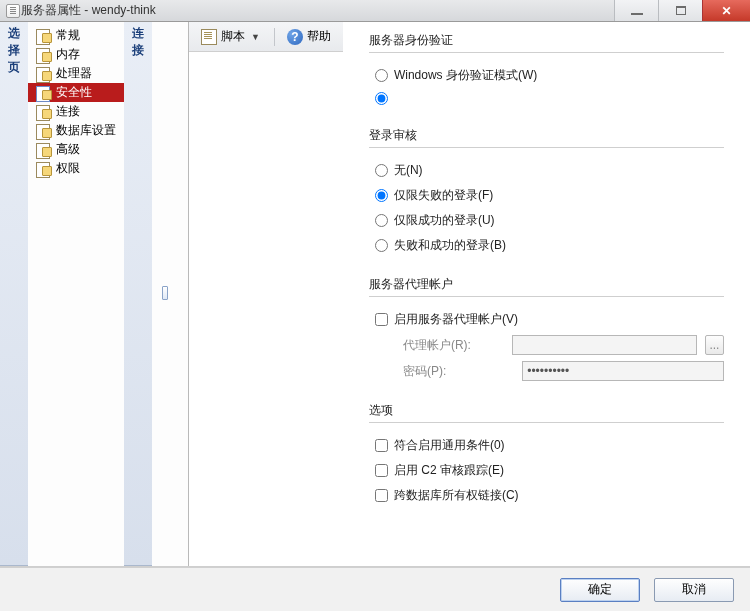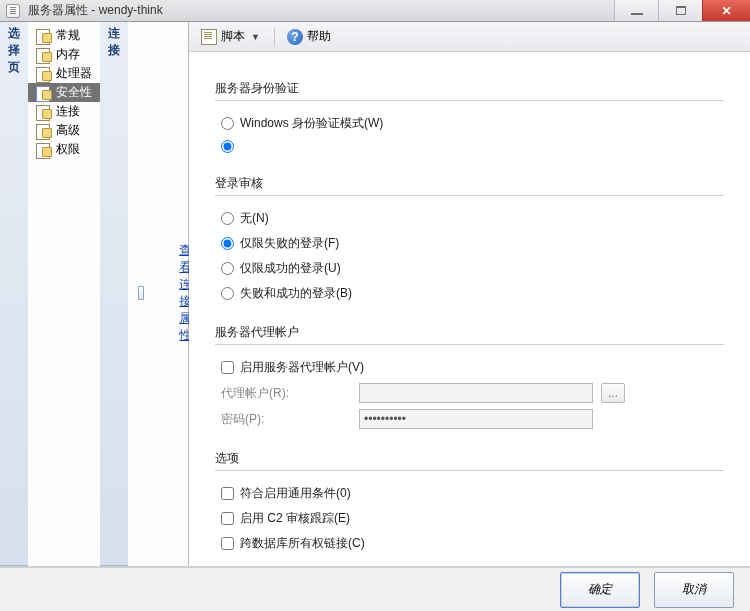--- a/index.html
+++ b/index.html
@@ -20,21 +20,21 @@
     align-items: stretch;
     height: 22px;
     background: linear-gradient(#e8e9eb, #d6d8db);
     border-bottom: 1px solid #9a9a9a;
   }
   .titlebar {
     flex: 1;
     display: flex;
     align-items: center;
     padding: 0 6px;
-    gap: 8px;
+    gap: 1px;
     overflow: hidden;
   }
   .titlebar .icon {
     width: 14px; height: 14px;
     background: linear-gradient(#fff,#eee);
     border: 1px solid #999;
     border-radius: 2px;
     position: relative;
   }
   .titlebar .icon::after {
@@ -86,21 +86,21 @@
     padding: 4px 0;
   }
   .tree-item {
     display:flex; align-items:center;
     padding: 1px 8px;
     gap: 4px;
     cursor: pointer;
     white-space: nowrap;
     text-align: right;
   }
-  .tree-item.selected { background:#737373; color:#fff; }
+  .tree-item.selected { background:#b91c1c; color:#fff; }
   .pg-icon {
     width:16px; height:14px;
     display:inline-block;
     position:relative;
   }
   .pg-icon::before {
     content:"";
     position:absolute; left:0; top:0; width:12px; height:14px;
     background:#fff; border:1px solid #9b8a5e;
   }
@@ -132,21 +132,21 @@
   }
   .progress-row { display:flex; align-items:center; gap:24px; padding:8px 10px; }
   .spinner {
     width:24px; height:24px; border:3px solid #e6e6e6; border-radius:50%;
     border-left-color:#d8d8d8;
   }
 
   
   .right {
     flex:1;
-    display:flex; flex-direction:column;
+    display:flex; flex-direction:row;
     background:#fff;
     min-width:0;
   }
   .toolbar {
     height: 30px;
     display:flex; align-items:center;
     gap: 4px;
     padding: 0 8px;
     background: linear-gradient(#f4f5f7,#e8eaed);
     border-bottom:1px solid #cfcfcf;
@@ -168,40 +168,41 @@
   .tb-icon.help::before{
     content:"?"; position:absolute; inset:0;
     display:flex; align-items:center; justify-content:center;
     color:#fff; font-weight:bold;
     background:radial-gradient(circle at 30% 30%, #6fa4e7, #2e68c0);
     border-radius:50%;
   }
 
   .content {
     flex:1; overflow:auto;
-    padding: 28px 26px 10px 26px;
+    padding: 10px 26px 10px 26px;
   }
   .section-title {
     border-bottom:1px solid #cfcfcf;
     padding-bottom: 3px;
     color:#222;
     margin: 0 0 10px 0;
   }
   .opt-group { margin: 0 0 18px 6px; }
   .radio-row, .check-row {
     display:flex; align-items:center; gap:6px;
     padding: 4px 0;
     color:#222;
     cursor:pointer;
   }
   input[type=radio], input[type=checkbox] { margin:0; }
   .disabled-row { color:#888; }
   .form-row {
     display:flex; align-items:center; gap:8px;
     padding: 3px 0;
+    margin-left: 28px;
   }
   .form-row .flabel { width:130px; color:#888; }
   .form-row input[type=text], .form-row input[type=password] {
     width: 234px; height:20px;
     border:1px solid #b7b7b7; padding:0 4px;
     font-family:inherit; font-size:12px;
   }
   .form-row input[disabled] { background:#f4f4f4; }
   .ellipsis-btn {
     width:24px; height:20px;
@@ -214,26 +215,26 @@
   
   .footer {
     height: 44px;
     display:flex; align-items:center; justify-content:flex-end;
     gap:14px;
     padding: 0 16px;
     background:#f1f1f1;
     border-top:1px solid #d0d0d0;
   }
   .btn {
-    min-width:80px; height:36px;
+    min-width:80px; height:24px;
     border:1px solid #8a9ab2;
     background:linear-gradient(#fefefe,#e7ecf3);
     border-radius:2px;
     cursor:pointer;
-    font-family:inherit; font-size:12px;font-style:italic;
+    font-family:inherit; font-size:12px;
   }
   .btn.primary { border-color:#5a7fc2; box-shadow:0 0 0 1px #bcd1ef inset; }
 </style>
 </head>
 <body>
 
 <div class="titlebar-row">
   <div class="titlebar">
     <span class="icon"></span>
     <span class="titlebar-text">服务器属性 - wendy-think</span>
@@ -267,20 +268,24 @@
           <span class="pg-icon"></span>
           <span>处理器</span>
         </div>
         <div class="tree-item selected">
           <span class="pg-icon"></span>
           <span>安全性</span>
         </div>
         <div class="tree-item">
           <span class="pg-icon"></span>
           <span>连接</span>
+        </div>
+        <div class="tree-item">
+          <span class="pg-icon"></span>
+          <span>数据库设置</span>
         </div>
         <div class="tree-item">
           <span class="pg-icon"></span>
           <span>高级</span>
         </div>
         <div class="tree-item">
           <span class="pg-icon"></span>
           <span>权限</span>
         </div>
       </div>

